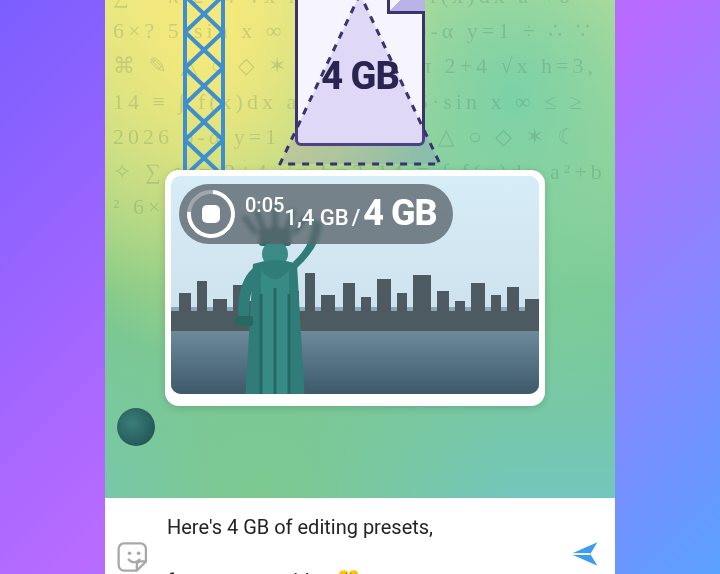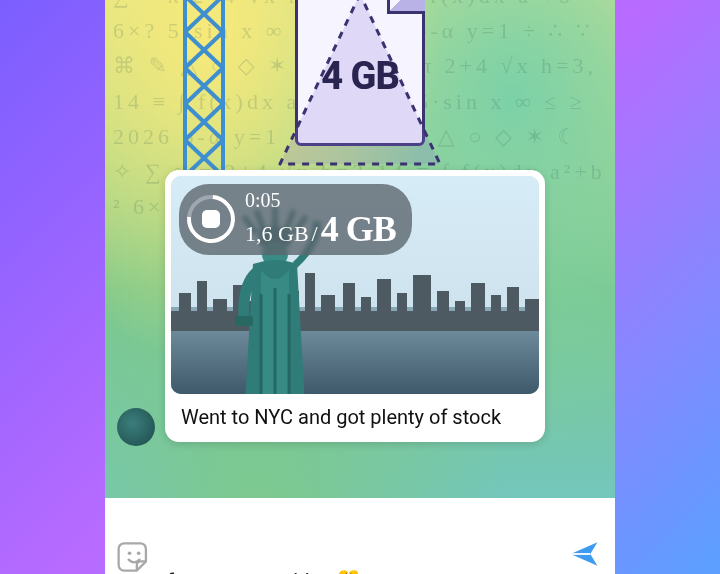--- a/index.html
+++ b/index.html
@@ -169,24 +169,22 @@
   }
   .stop-inner {
     width: 18px;
     height: 18px;
     border-radius: 5px;
     background: #fff;
     transform: rotate(40deg);
   }
   .upload-text {
     display: flex;
-    flex-direction: column;
     line-height: 1.05;
     font-weight: 500;
-    font-family: Liberation Serif, serif;
   }
   .upload-time { font-size: 20px; }
   .upload-size-row { display: flex; align-items: baseline; gap: 3px; }
   .upload-done { font-size: 22px; font-weight: 500; }
   .upload-sep { font-size: 22px; }
   .upload-total { font-size: 36px; font-weight: 800; letter-spacing: -1px; }
   .msg-caption {
     padding: 10px 10px 0 10px;
     font-size: 20px;
     color: #111;
@@ -326,44 +324,43 @@
           </g>
         </svg>
 
         <div class="upload-pill">
           <div class="stop-outer">
             <div class="stop-inner"></div>
           </div>
           <div class="upload-text">
             <span class="upload-time">0:05</span>
             <span class="upload-size-row">
-              <span class="upload-done">1,6 GB</span>
+              <span class="upload-done">1,4 GB</span>
               <span class="upload-sep">/</span>
               <span class="upload-total">4 GB</span>
             </span>
           </div>
         </div>
       </div>
-      <div class="msg-caption">Went to NYC and got plenty of stock</div>
     </div>
 
     <div class="avatar-hint"></div>
 
     <div class="input-bar">
       <div class="sticker-btn">
         <svg viewBox="0 0 44 44" width="40" height="40">
           <path d="M10 8 h18 a6 6 0 0 1 6 6 v14 l-10 10 h-14 a6 6 0 0 1 -6 -6 v-18 a6 6 0 0 1 6 -6 z" fill="none" stroke="#a8a8a8" stroke-width="2.5"></path>
           <path d="M34 28 h-6 a4 4 0 0 0 -4 4 v6" fill="none" stroke="#a8a8a8" stroke-width="2.5"></path>
           <circle cx="16" cy="19" r="2" fill="#a8a8a8"></circle>
           <circle cx="26" cy="19" r="2" fill="#a8a8a8"></circle>
           <path d="M15 26 q6 6 12 0" fill="none" stroke="#a8a8a8" stroke-width="2.5" stroke-linecap="round"></path>
         </svg>
       </div>
       <div class="input-text">
-        <br>
+        <span>Here's 4 GB of editing presets,</span><br>
         <br>
         <span>for your next video 🎊</span>
       </div>
       <div class="send-btn">
         <svg viewBox="0 0 38 38" width="34" height="34">
           <path d="M4 19 L34 6 L26 19 L34 32 Z" fill="#3e9cf0"></path>
           <path d="M4 19 L26 19" stroke="#fff" stroke-width="2"></path>
         </svg>
       </div>
     </div>

